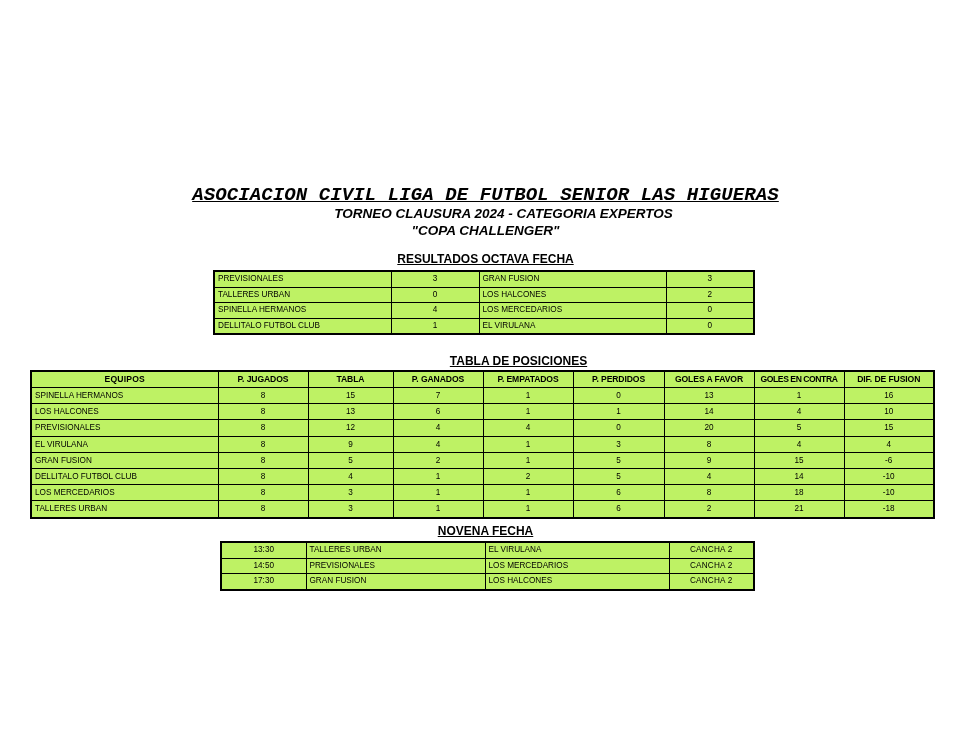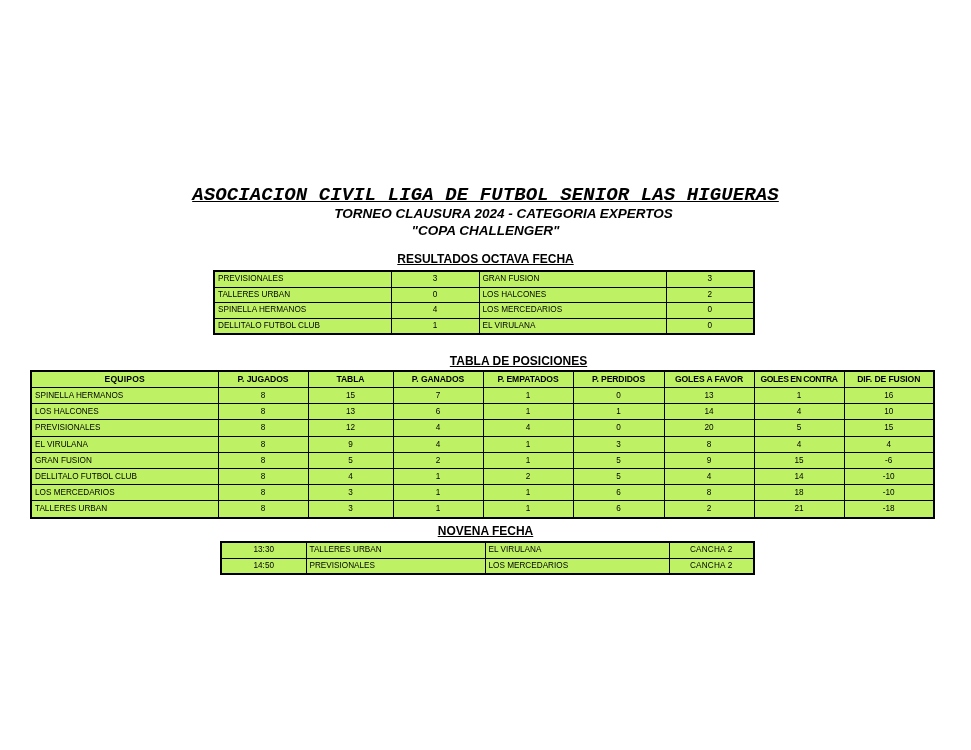--- a/index.html
+++ b/index.html
@@ -309,16 +309,22 @@
         <td class="l">TALLERES URBAN</td>
         <td class="l">EL VIRULANA</td>
         <td class="c cancha">CANCHA  2</td>
       </tr>
       <tr>
         <td class="c">14:50</td>
         <td class="l">PREVISIONALES</td>
         <td class="l">LOS MERCEDARIOS</td>
         <td class="c cancha">CANCHA  2</td>
       </tr>
+      <tr>
+        <td class="c">17:30</td>
+        <td class="l">GRAN FUSION</td>
+        <td class="l">LOS HALCONES</td>
+        <td class="c cancha">CANCHA  2</td>
+      </tr>
     </tbody>
   </table>
 
 </div>
 
 </body></html>

